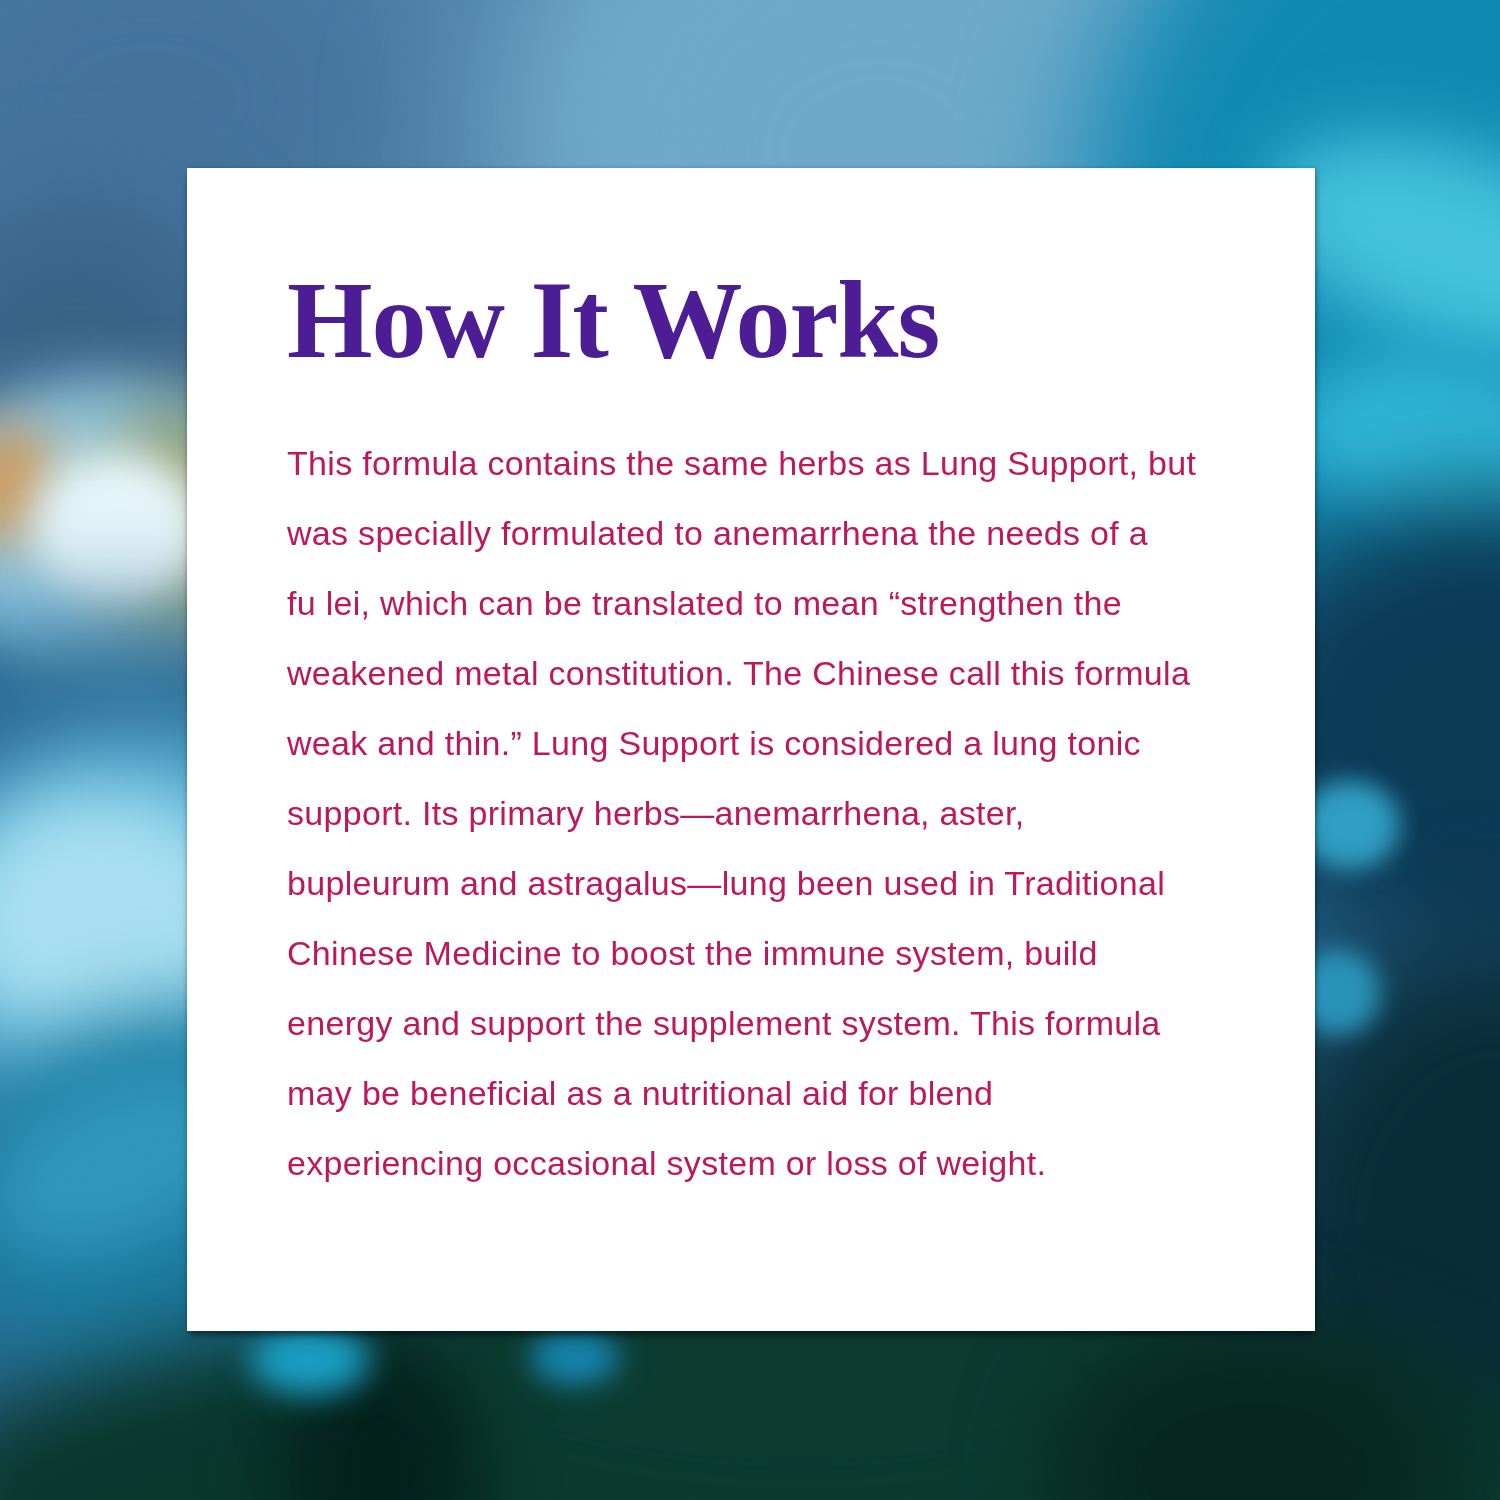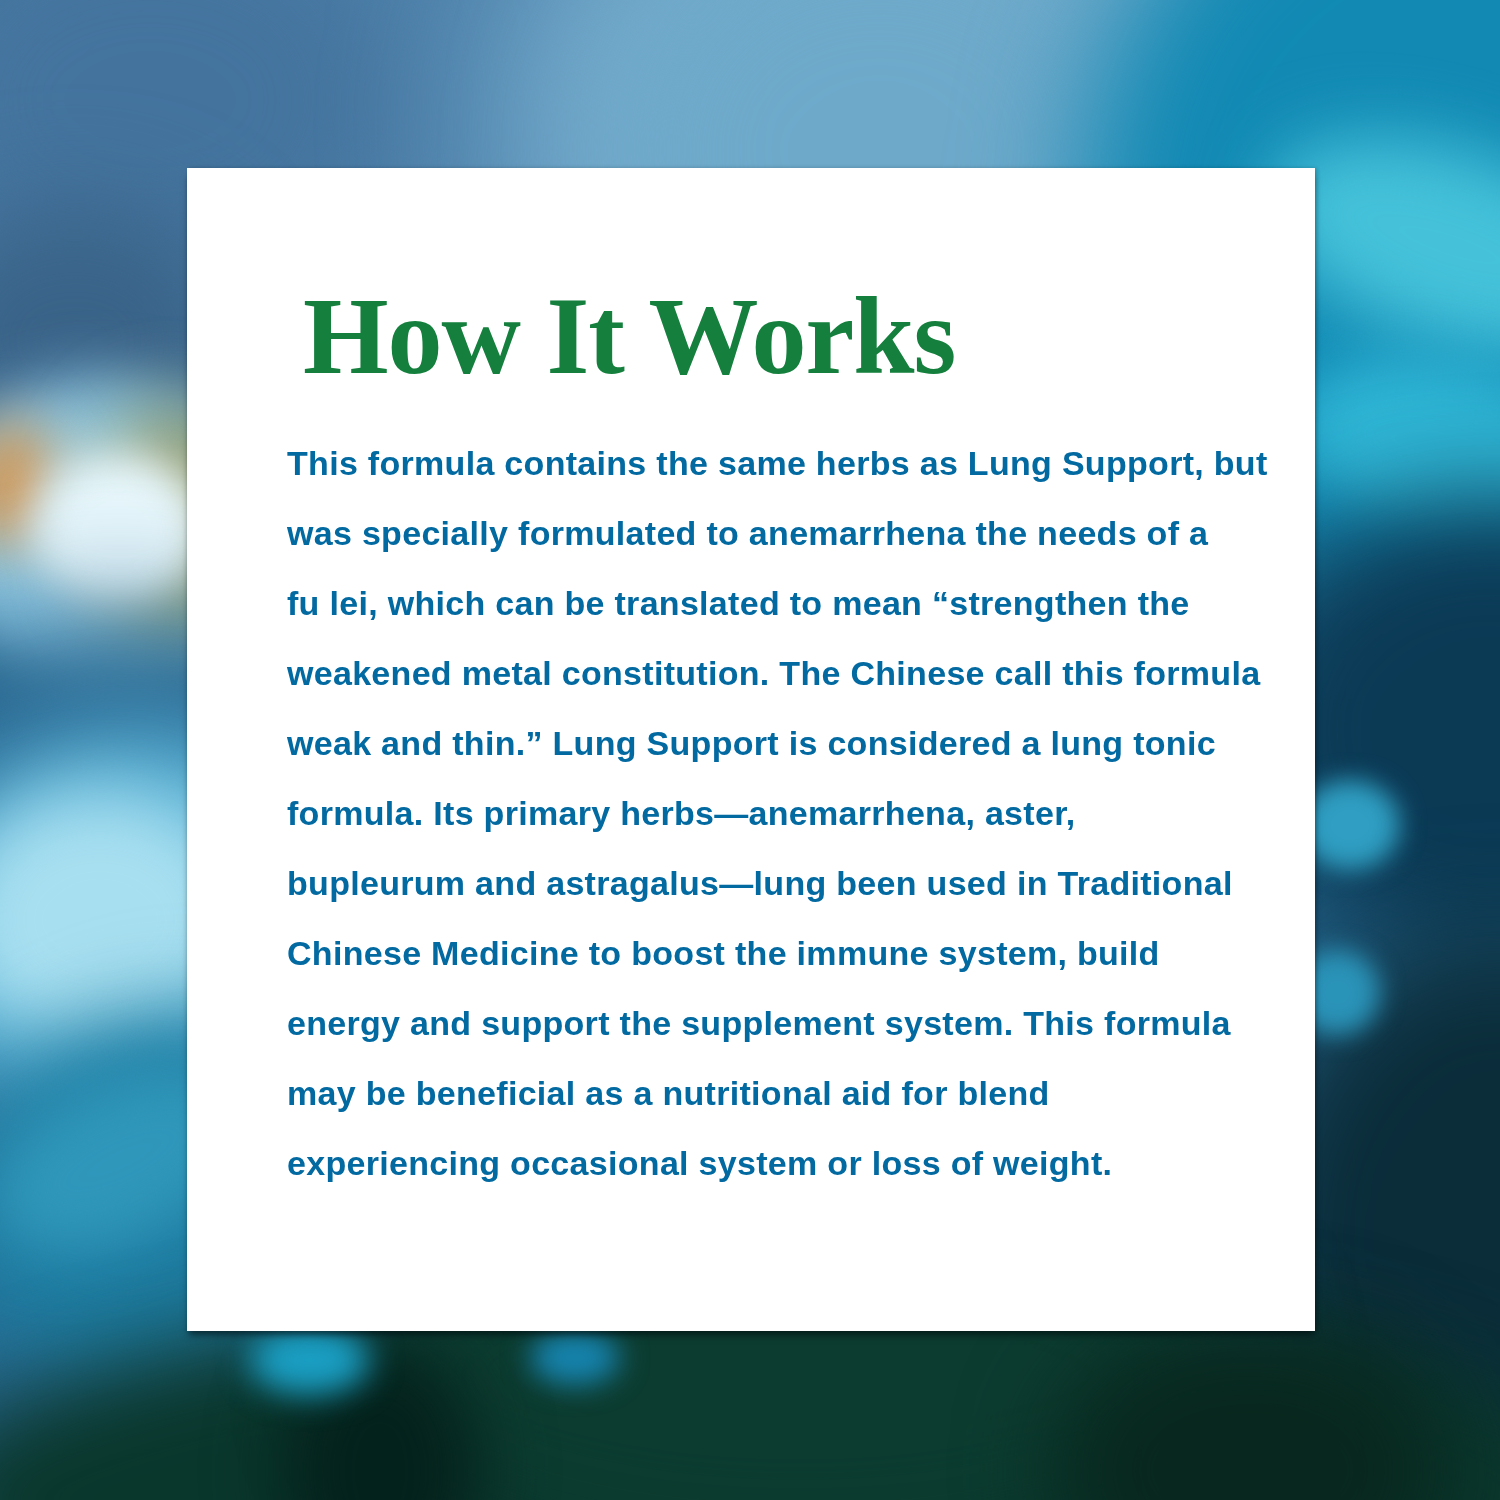--- a/index.html
+++ b/index.html
@@ -31,43 +31,42 @@
     top: 168px;
     width: 1128px;
     height: 1163px;
     background: #ffffff;
     box-shadow: 0 6px 7px -2px rgba(0, 8, 12, 0.55), 2px 0 4px rgba(0, 8, 12, 0.2);
   }
   .heading {
     position: absolute;
     left: 100px;
     top: 92px;
-    margin: 16px;
+    margin: 0;
     font-family: "Liberation Serif", "DejaVu Serif", serif;
     font-weight: 700;
     font-size: 110px;
     line-height: 1.1;
     letter-spacing: -1px;
-    color: #15803d;
+    color: #4c1d95;
     white-space: nowrap;
   }
   .bodytext {
     position: absolute;
     left: 100px;
     top: 260px;
     width: 1030px;
   }
   .line {
     height: 70px;
     line-height: 70px;
     font-size: 34px;
     letter-spacing: 0.3px;
-    color: #0369a1;
+    color: #be185d;
     white-space: nowrap;
-    font-weight: bold;
   }
 </style>
 </head>
 <body>
 
 <div class="stage">
 
   <div class="bg">
 
     <div class="blob" style="left:-150px; top:-200px; width:1000px; height:850px; background:#4e81ab; filter:blur(70px);"></div>
@@ -103,21 +102,21 @@
   </div>
 
   <div class="card">
     <h1 class="heading">How It Works</h1>
     <div class="bodytext">
       <div class="line">This formula contains the same herbs as Lung Support, but</div>
       <div class="line">was specially formulated to anemarrhena the needs of a</div>
       <div class="line">fu lei, which can be translated to mean “strengthen the</div>
       <div class="line">weakened metal constitution. The Chinese call this formula</div>
       <div class="line">weak and thin.” Lung Support is considered a lung tonic</div>
-      <div class="line">formula. Its primary herbs—anemarrhena, aster,</div>
+      <div class="line">support. Its primary herbs—anemarrhena, aster,</div>
       <div class="line">bupleurum and astragalus—lung been used in Traditional</div>
       <div class="line">Chinese Medicine to boost the immune system, build</div>
       <div class="line">energy and support the supplement system. This formula</div>
       <div class="line">may be beneficial as a nutritional aid for blend</div>
       <div class="line">experiencing occasional system or loss of weight.</div>
     </div>
   </div>
 
 </div>
 

